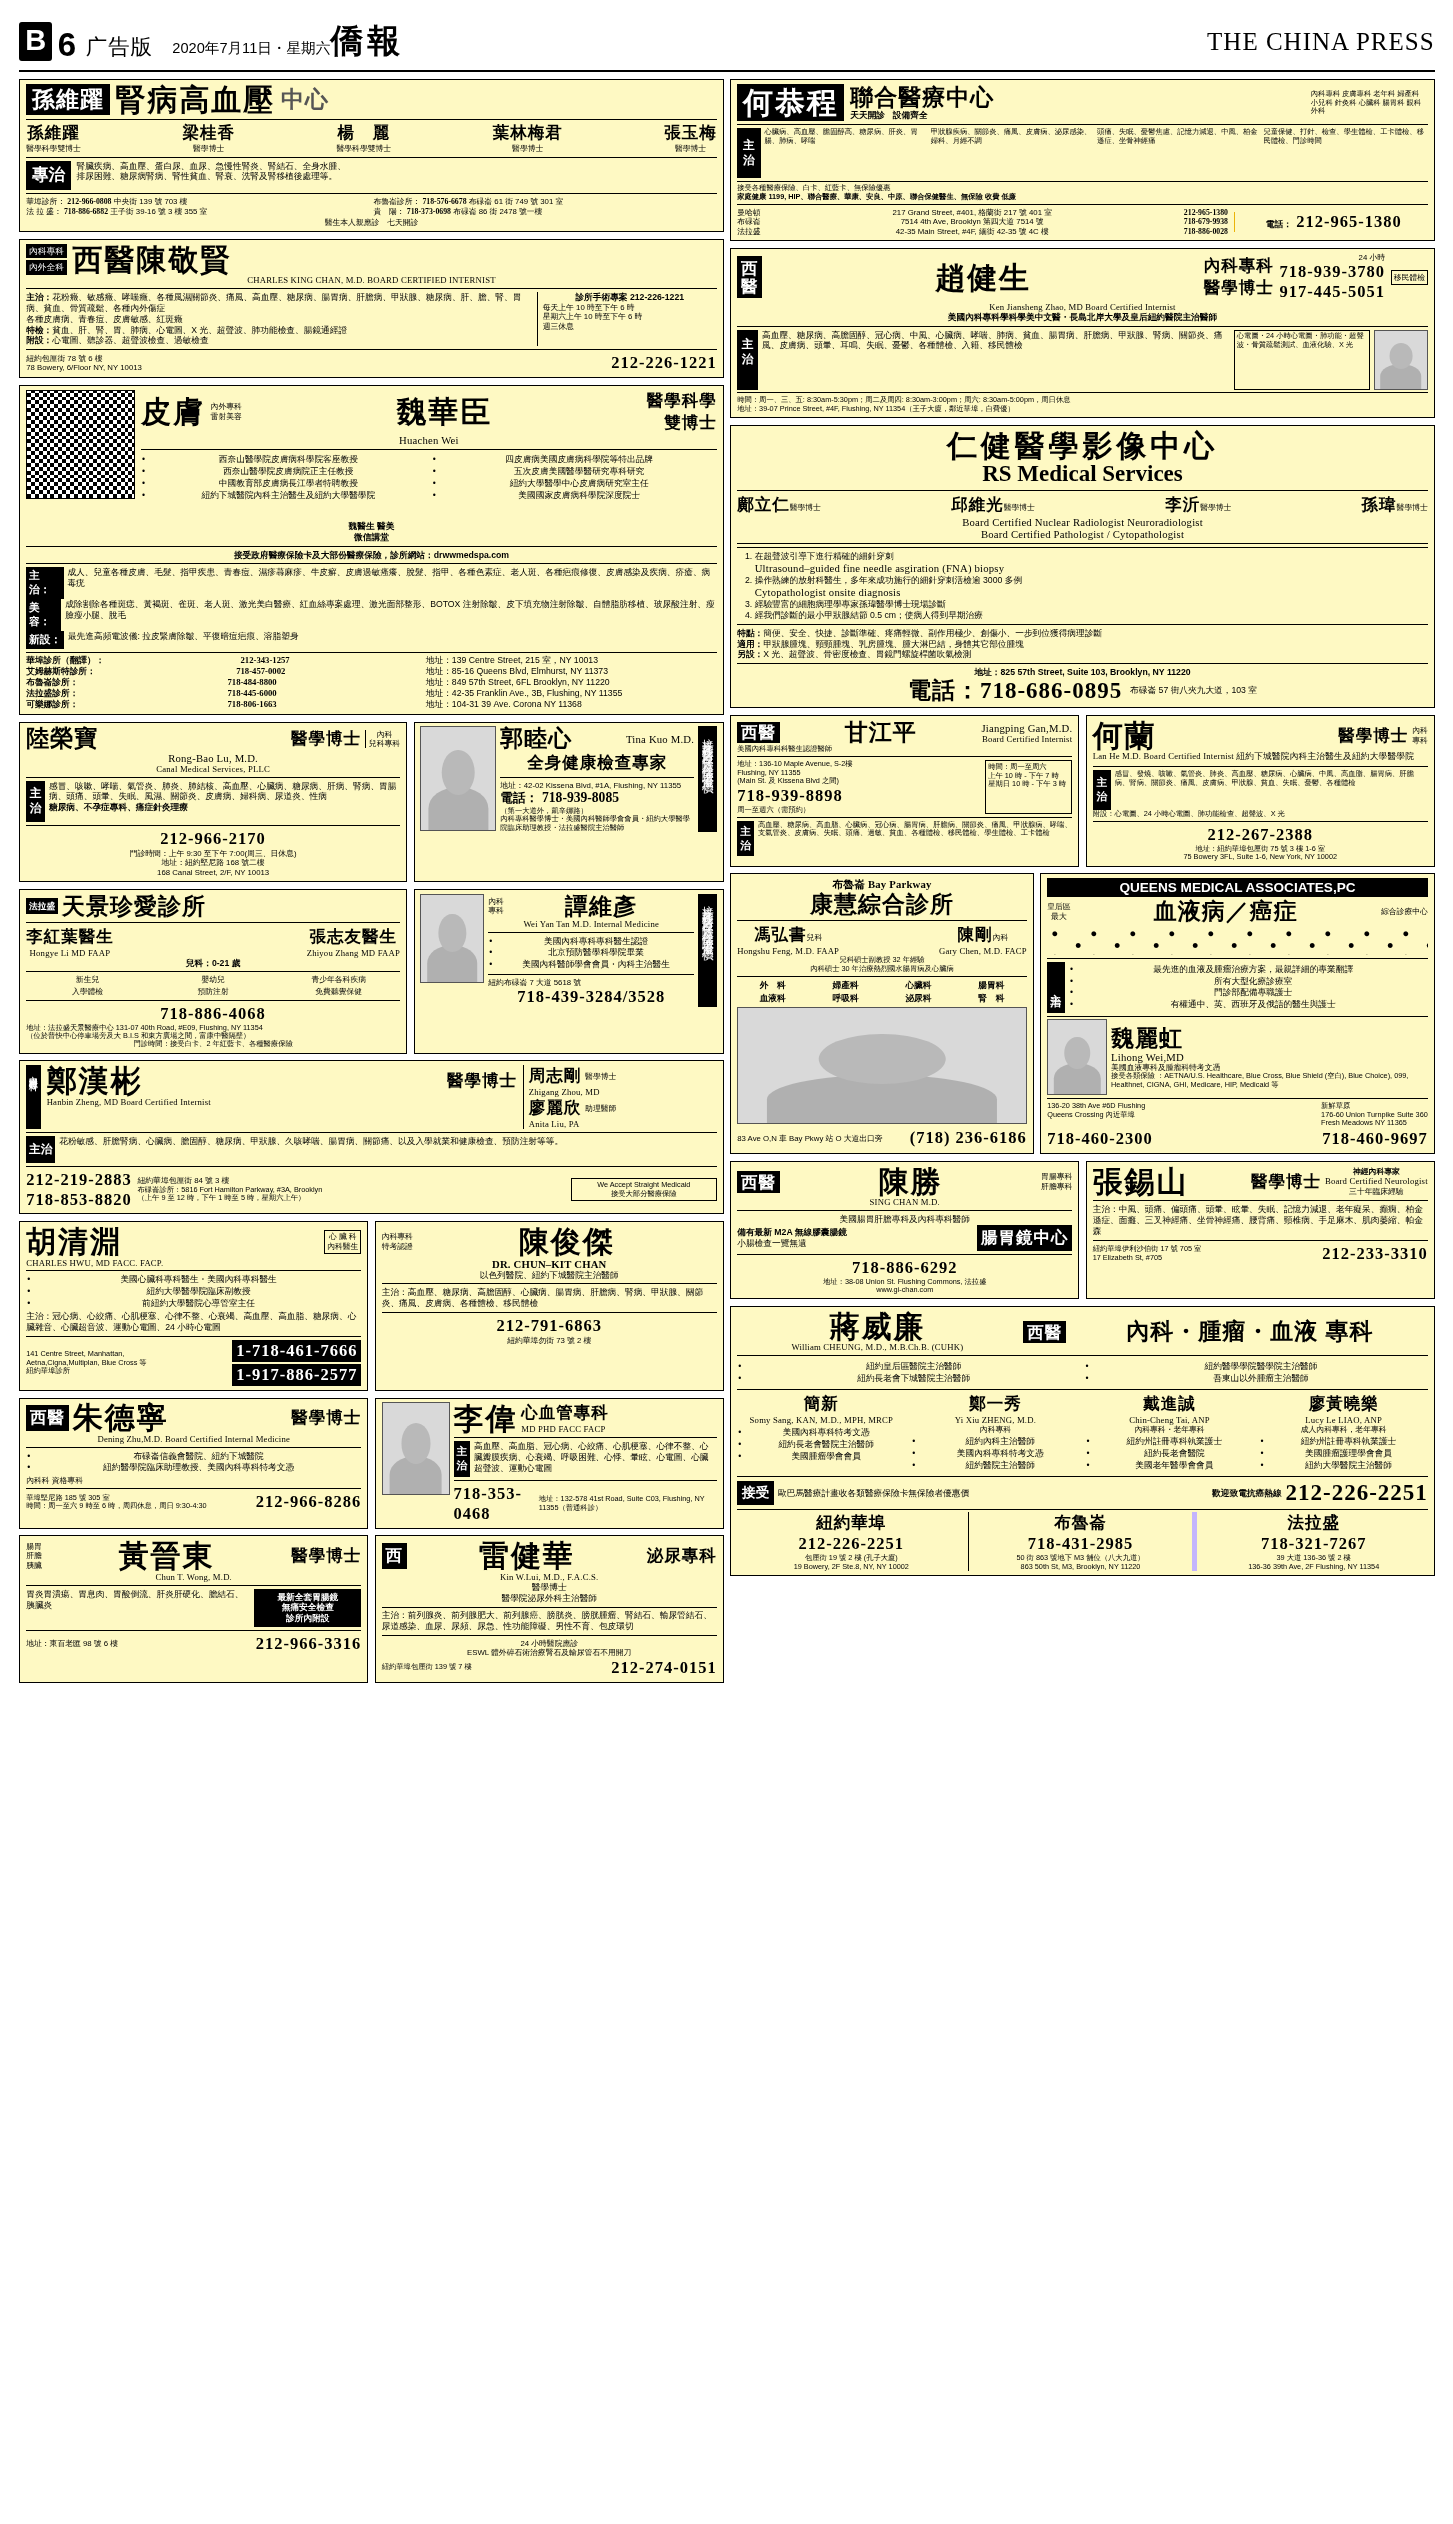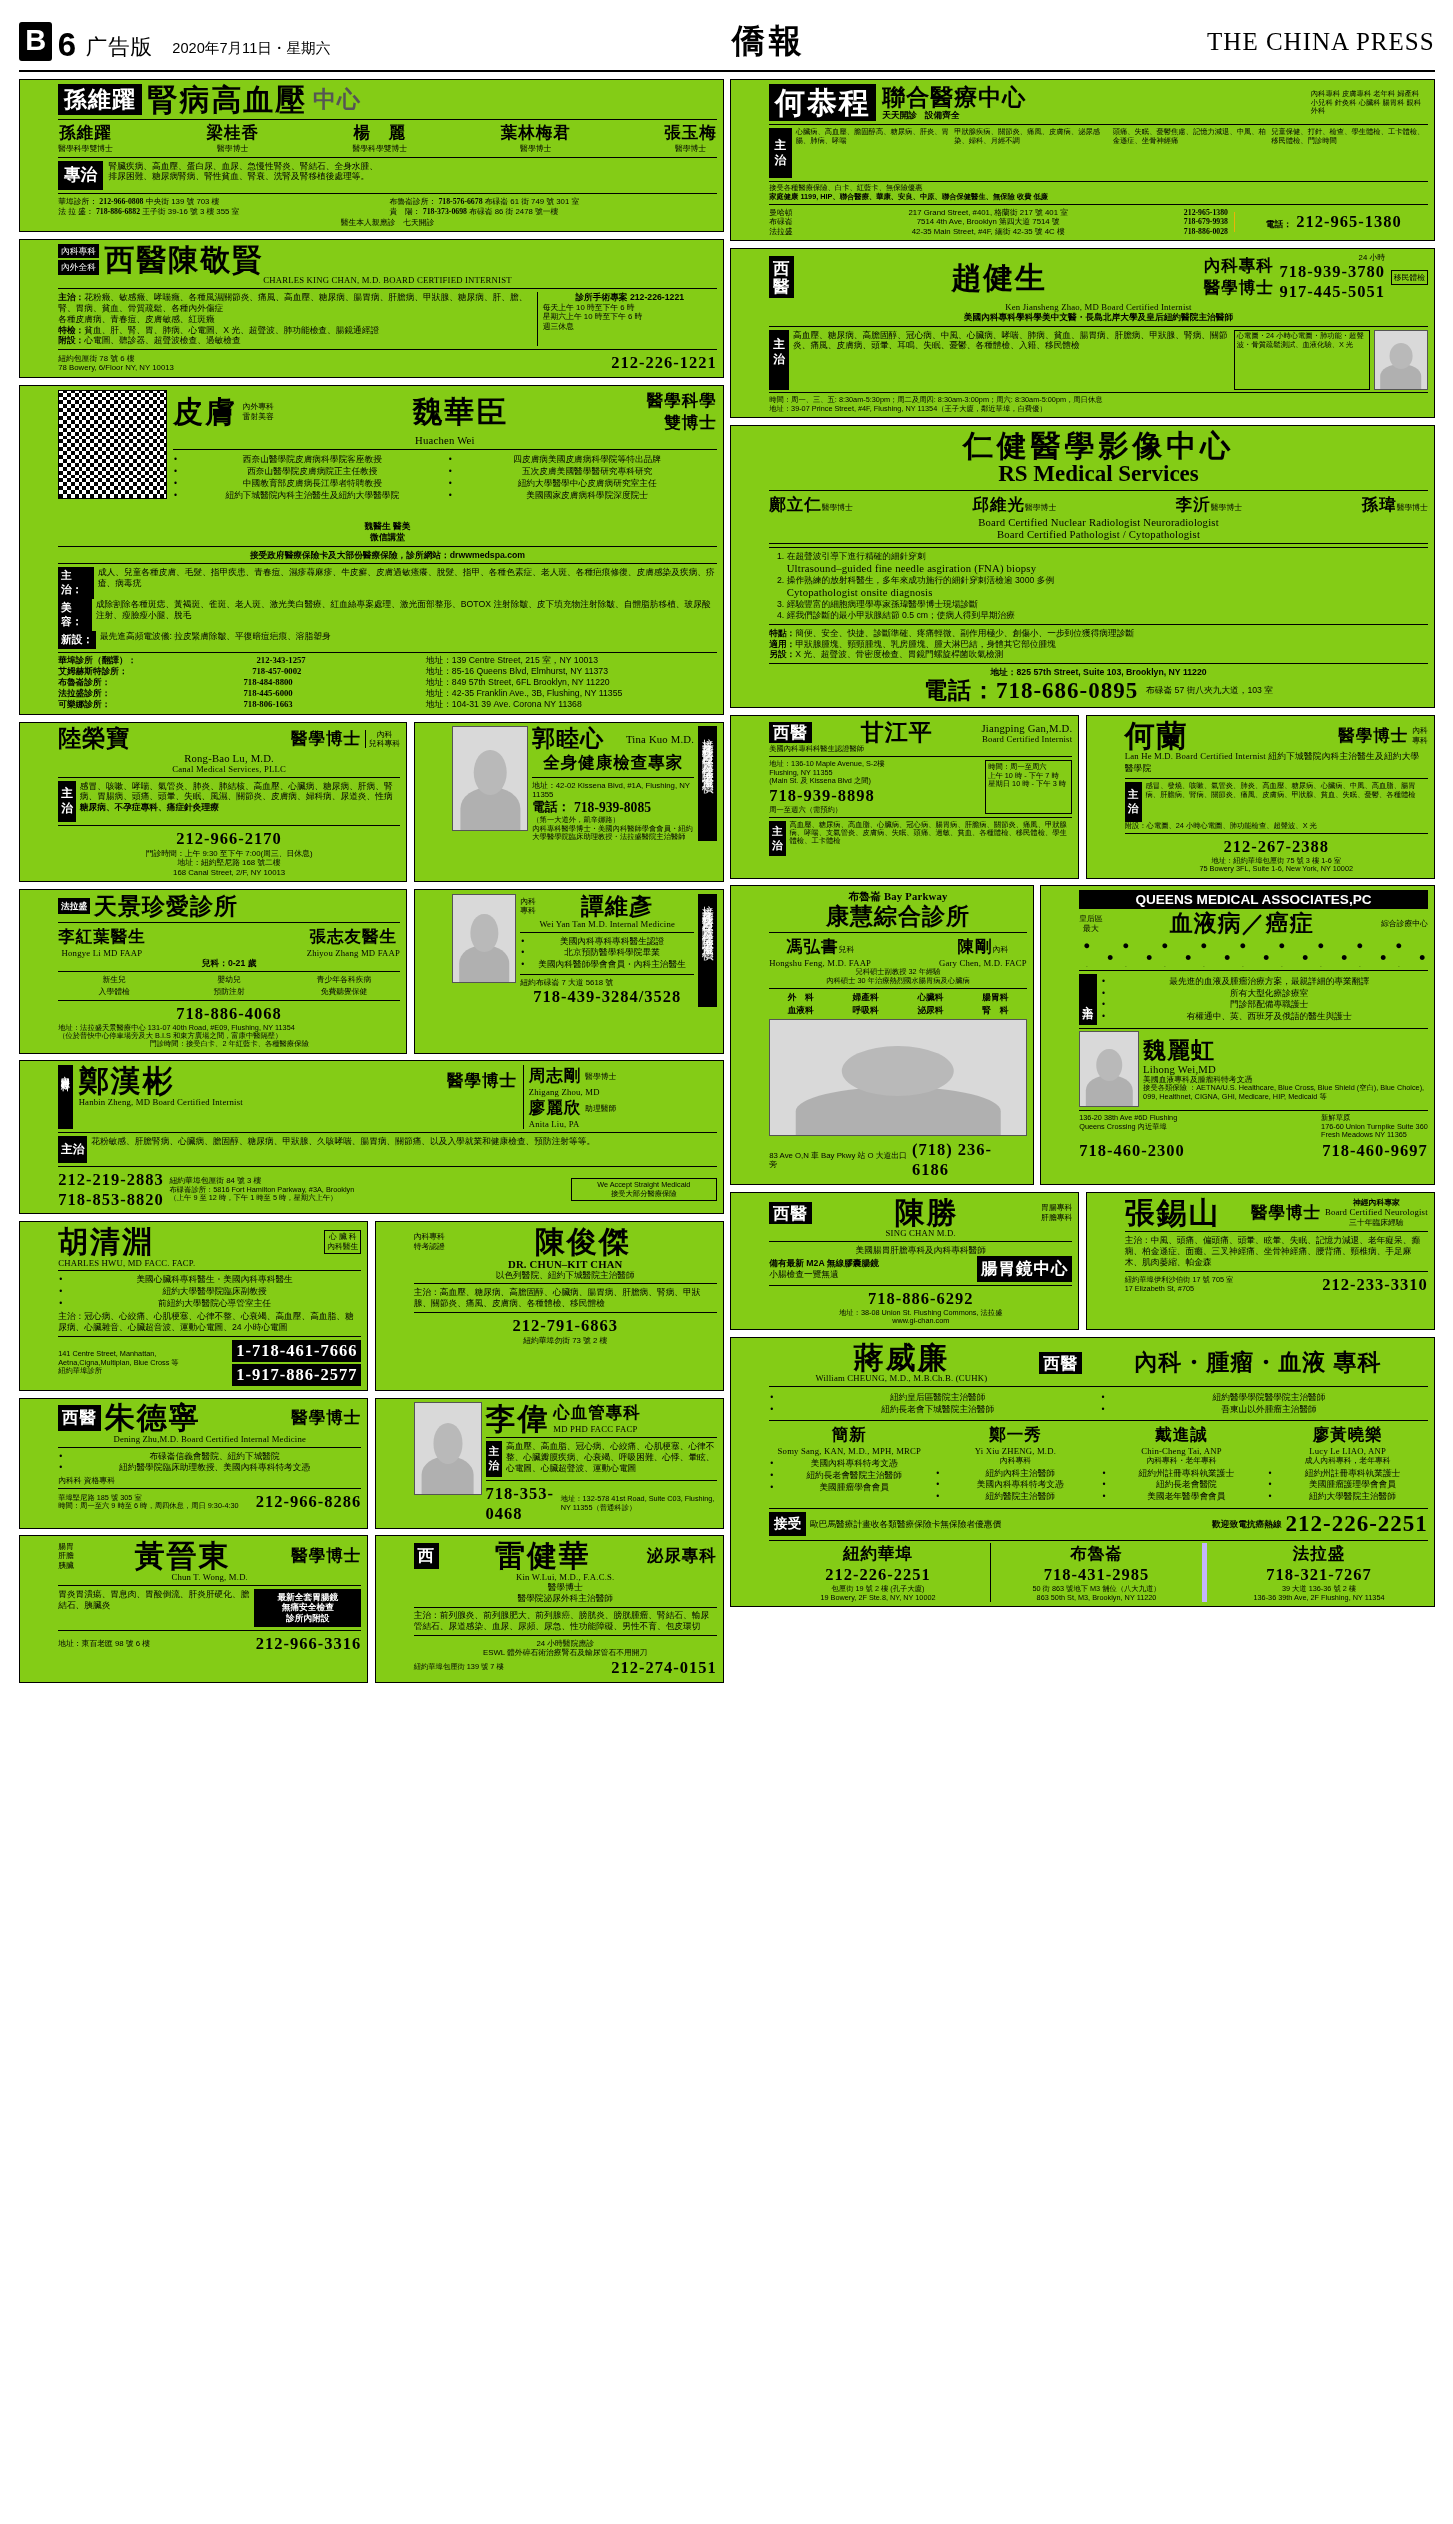--- a/index.html
+++ b/index.html
@@ -13,29 +13,29 @@
   }
   .page { position:relative; width:1454px; height:2525px; padding:17.5px 19.4px 9.7px 19.4px; }
 
   
   .masthead { display:flex; align-items:center; height:54px; border-bottom:2.9px solid #000; padding-bottom:3.9px; }
   .mh-left { display:flex; align-items:flex-end; gap:5.8px; flex:0 0 auto; }
   .mh-b { background:#000; color:#fff; font-weight:bold; font-size:29px; line-height:1; padding:3.9px 5.8px 5.8px 5.8px; border-radius:2.9px; }
   .mh-num { font-size:33px; font-weight:bold; line-height:1; }
   .mh-sec { font-size:21.4px; margin-left:3.9px; letter-spacing:1px; }
   .mh-date { font-size:14.6px; margin-left:13.6px; padding-bottom:2.9px; }
-  .mh-center { flex:1 1 auto; text-align:center; }
+  .mh-center { flex:1 1 auto; }
   .mh-logo { font-size:33px; font-weight:bold; letter-spacing:3.9px; }
   .mh-right { flex:0 0 auto; font-family:"Liberation Serif", serif; font-size:25px; letter-spacing:1px; }
 
   
   .grid { margin-top:7.8px; display:grid; grid-template-columns:1fr 1fr; gap:6.8px; }
   .col { display:flex; flex-direction:column; gap:6.8px; }
 
-  .ad { border:1.9px solid #000; background:#84cc16; position:relative; overflow:hidden;padding-left:32px; }
+  .ad { border:1.9px solid #000; background:#fef9c3; position:relative; overflow:hidden; }
   .ad-inner { padding:3.9px 5.8px; }
 
   .row2 { display:grid; grid-template-columns:1fr 1fr; gap:6.8px; }
   .row2b { display:grid; grid-template-columns:1.25fr 1fr; gap:6.8px; }
   .row2c { display:grid; grid-template-columns:1fr 1.3fr; gap:6.8px; }
 
   .nm-big { font-size:30px; font-weight:bold; letter-spacing:1.9px; line-height:1.05; }
   .nm-mid { font-size:23px; font-weight:bold; letter-spacing:1px; line-height:1.1; }
   .nm-sm  { font-size:16.5px; font-weight:bold; letter-spacing:1px; }
   .en { font-family:"Liberation Serif", serif; font-size:10.7px; letter-spacing:0.2px; }

